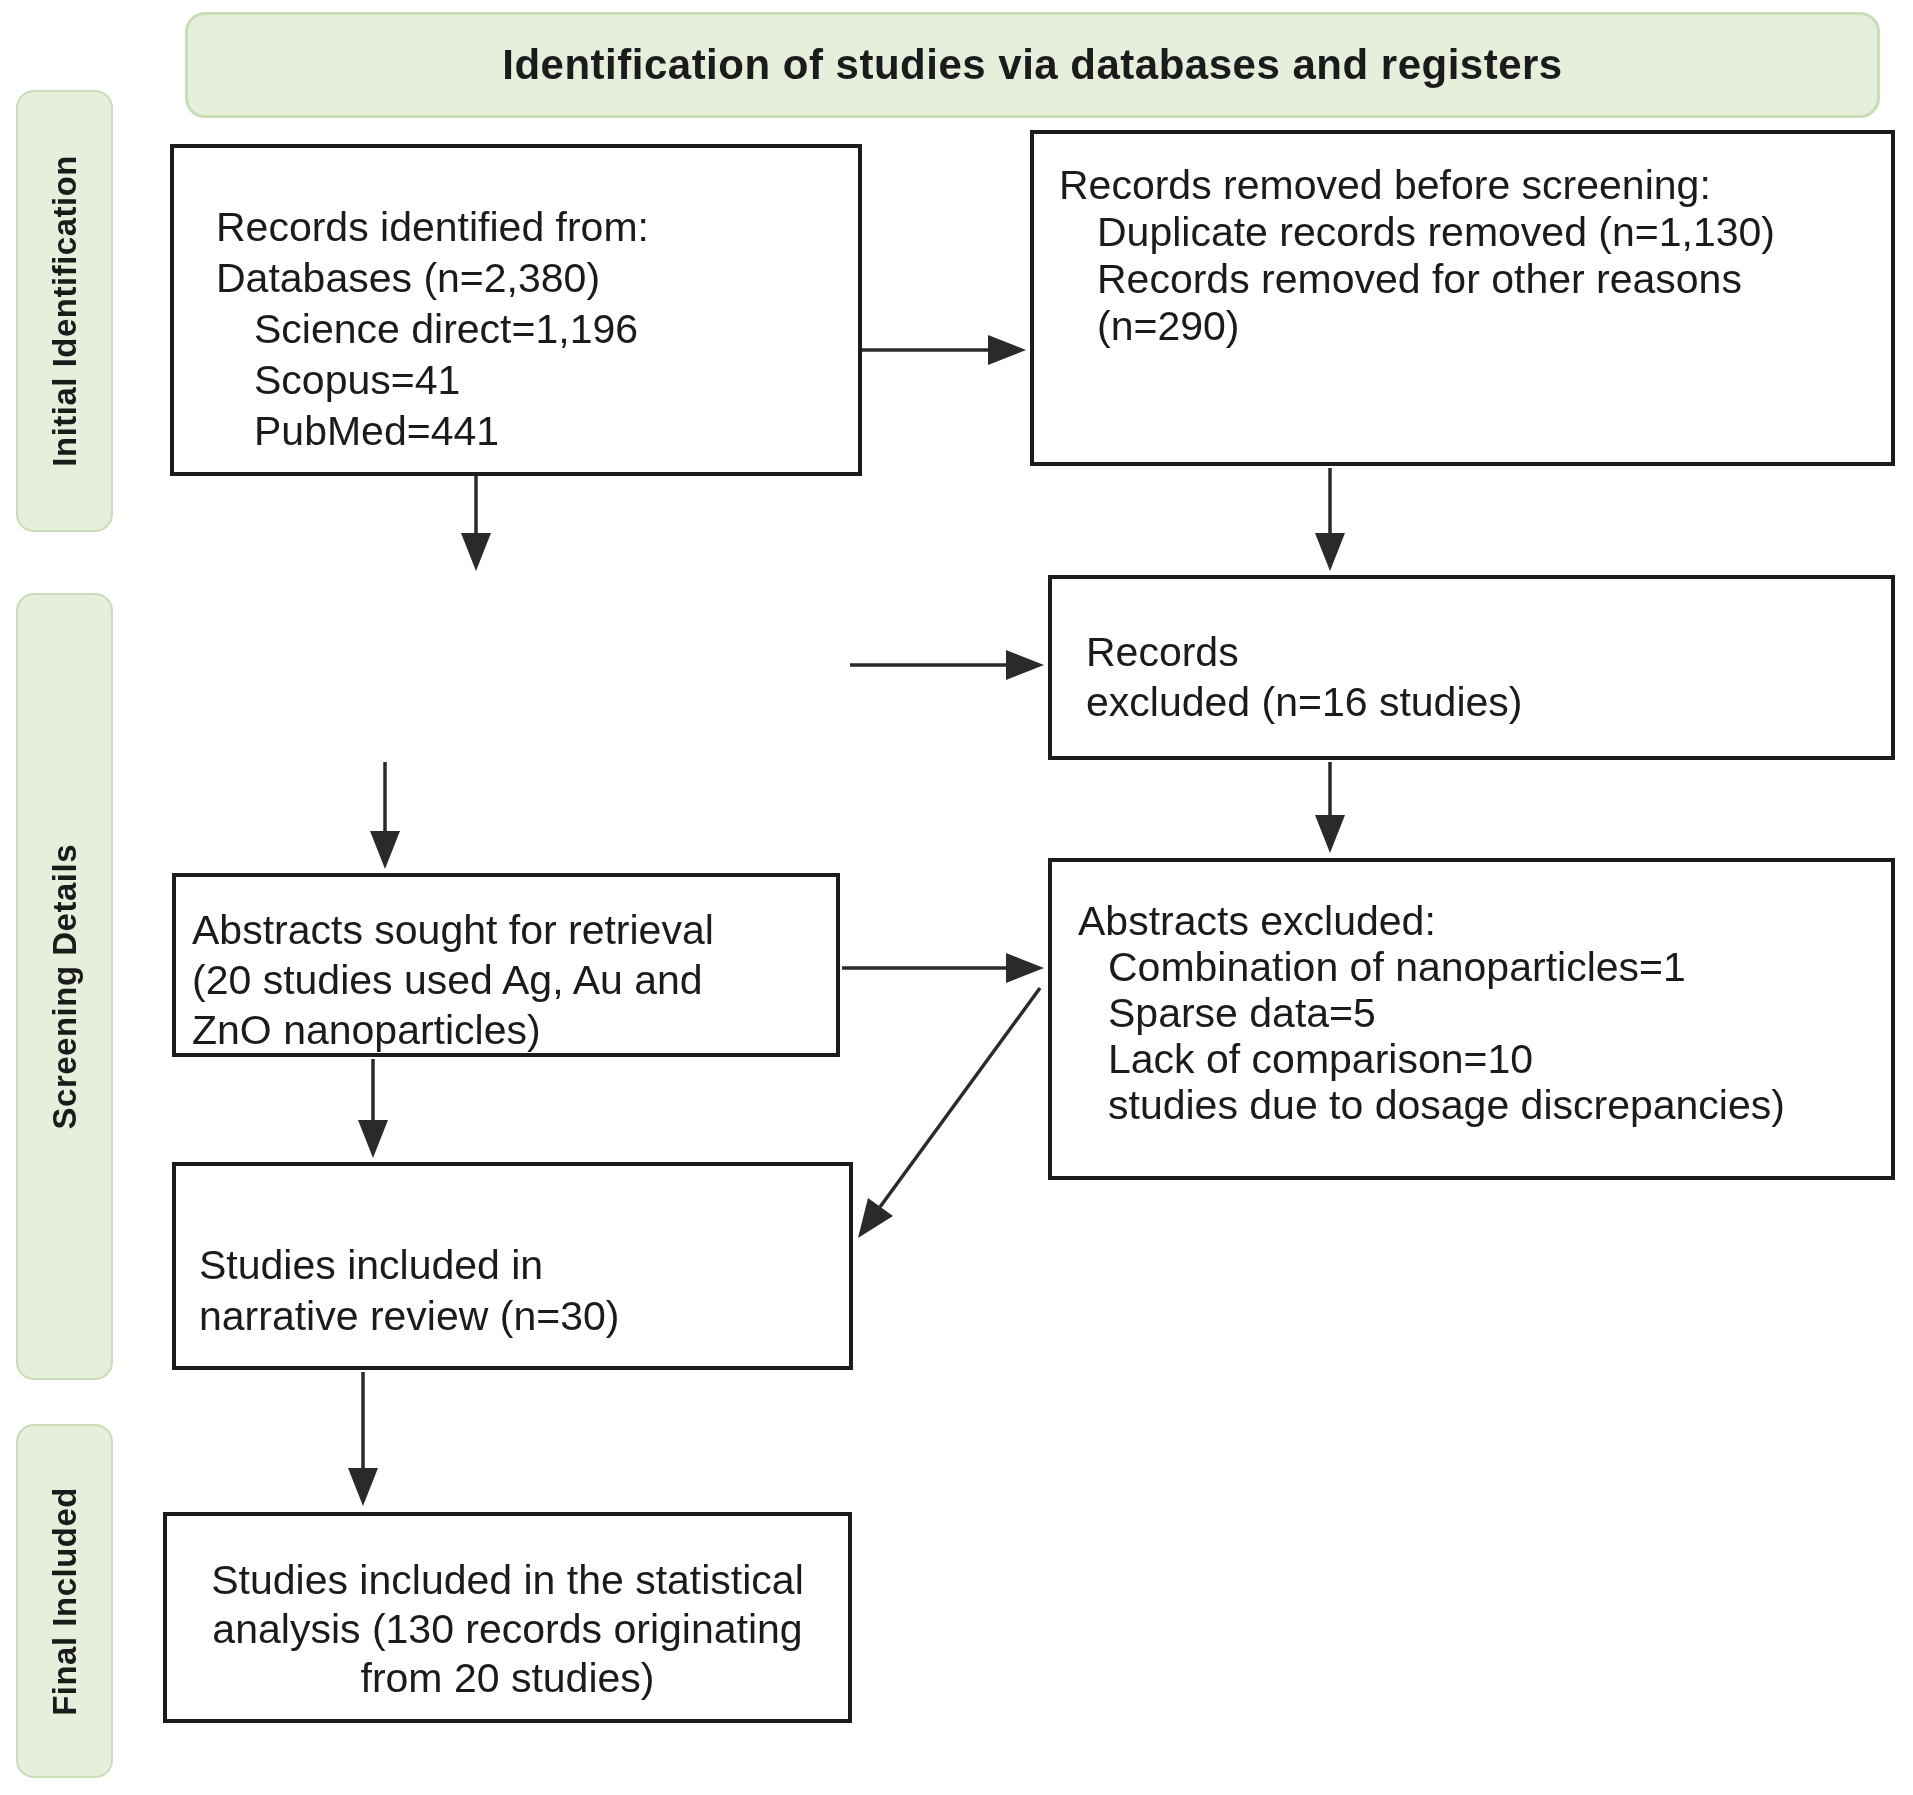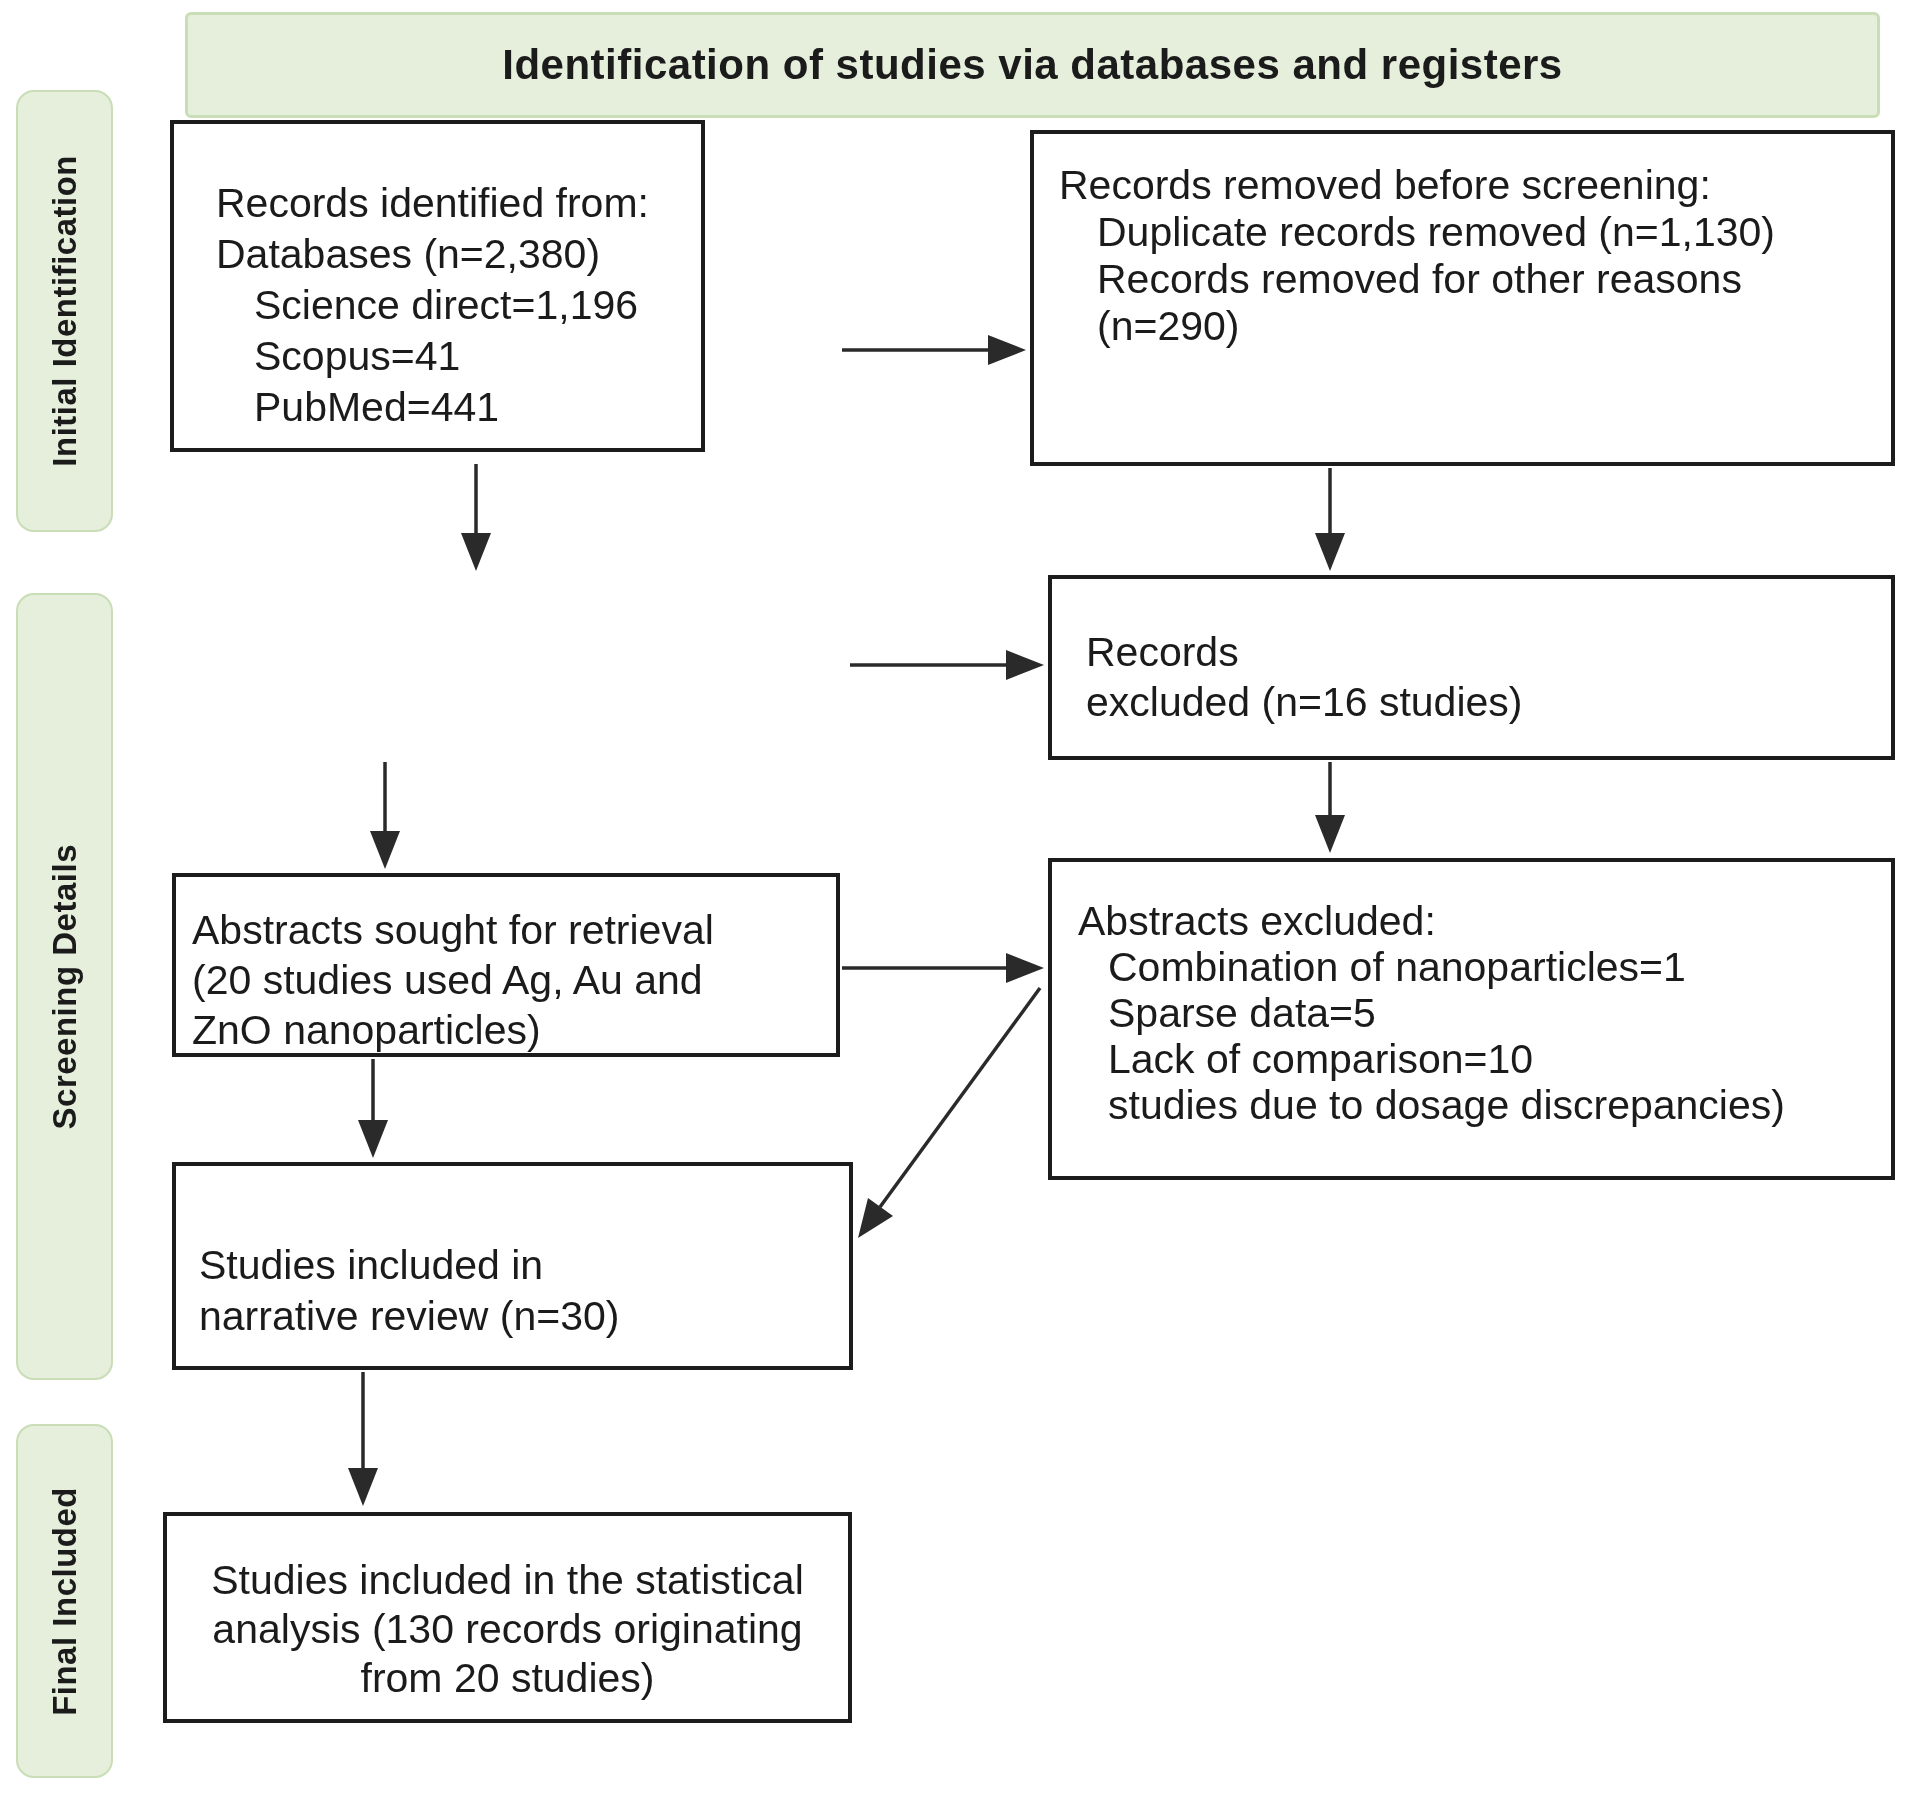--- a/index.html
+++ b/index.html
@@ -15,21 +15,21 @@
     position:relative;width:1913px;height:1795px;background:var(--background);
     font-family:"Liberation Sans","DejaVu Sans",sans-serif;color:var(--text);
     overflow:hidden;
   }
   svg.connectors{position:absolute;left:0;top:0;width:1913px;height:1795px;pointer-events:none;}
   svg.connectors line{stroke:var(--arrow);stroke-width:3.5px;}
   svg.connectors polygon{fill:var(--arrow);stroke:none;}
 
   .header-band{
     position:absolute;left:185px;top:12px;width:1695px;height:106px;
-    background:var(--band-fill);border:3px solid var(--band-border);border-radius:6px;
+    background:var(--band-fill);border:3px solid var(--band-border);border-radius:20px;
     display:flex;align-items:center;justify-content:center;box-sizing:border-box;
   }
   .header-band .title{font-size:42px;font-weight:bold;letter-spacing:.5px;}
 
   .side-band{
     position:absolute;left:16px;width:97px;
     background:var(--band-fill);border:2px solid var(--band-border);border-radius:18px;
     display:flex;align-items:center;justify-content:center;box-sizing:border-box;
   }
   .side-band .vlabel{
@@ -40,21 +40,21 @@
   .band-2{top:593px;height:787px;}
   .band-3{top:1424px;height:354px;}
 
   .box{
     position:absolute;background:#fff;border:4px solid var(--box-border);
     box-sizing:border-box;font-size:41px;line-height:51px;
   }
   .bl{white-space:nowrap;}
   .ind{padding-left:38px;}
 
-  .b1{left:170px;top:120px;width:535px;height:332px;padding:54px 10px 0 42px;}
+  .b1{left:170px;top:144px;width:692px;height:332px;padding:54px 10px 0 42px;}
   .b2{left:1030px;top:130px;width:865px;height:336px;padding:28px 10px 0 25px;line-height:47px;}
   .b3{left:172px;top:575px;width:673px;height:185px;padding:34px 10px 0 26px;line-height:50px;}
   .b4{left:1048px;top:575px;width:847px;height:185px;padding:48px 10px 0 34px;line-height:50px;}
   .b5{left:172px;top:873px;width:668px;height:184px;padding:28px 10px 0 16px;line-height:50px;}
   .b6{left:1048px;top:858px;width:847px;height:322px;padding:36px 10px 0 26px;line-height:46px;}
   .b6 .ind{padding-left:30px;}
   .b7{left:172px;top:1162px;width:681px;height:208px;padding:74px 10px 0 23px;}
   .b8{left:163px;top:1512px;width:689px;height:211px;padding:40px 14px 0 14px;line-height:49px;}
   .b8 .bl{text-align:center;}
 </style>

